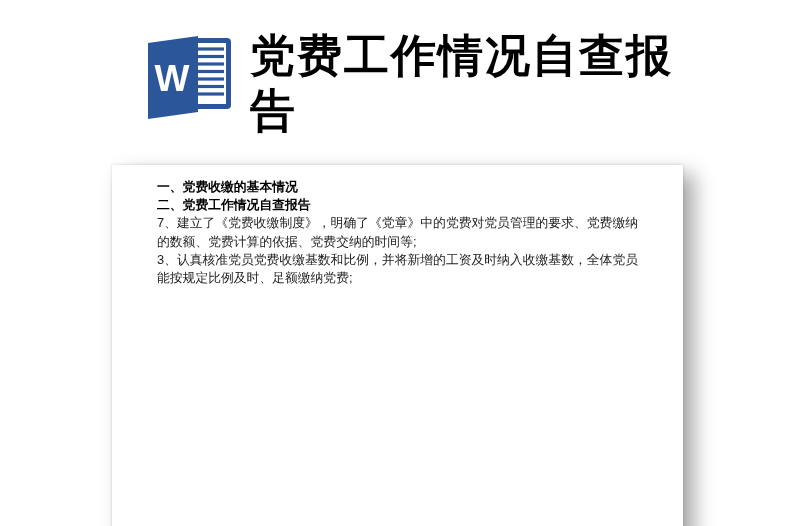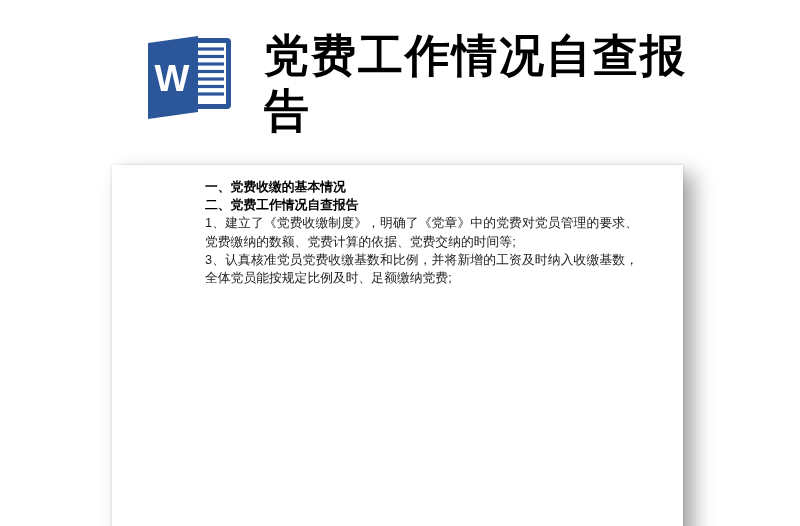--- a/index.html
+++ b/index.html
@@ -19,21 +19,21 @@
     display: flex;
     align-items: flex-start;
   }
   .word-icon-box {
     width: 92px;
     height: 86px;
     flex: none;
     margin-top: 6px;
   }
   .page-title {
-    margin-left: 31px;
+    margin-left: 17px;
     width: 452px;
     font-size: 45px;
     line-height: 55px;
     font-weight: 700;
     color: #000000;
     letter-spacing: 2px;
     word-break: break-all;
   }
   .doc-page {
     position: absolute;
@@ -44,21 +44,20 @@
     background: #ffffff;
     box-shadow: 0 0 3px rgba(0,0,0,0.15), 11px 9px 19px rgba(0,0,0,0.35);
     padding: 13px 45px 0 45px;
   }
   .doc-block {
     font-size: 12.8px;
     line-height: 18.2px;
     color: #1c1c1c;
     text-align: justify;
     word-break: break-all;
-    margin-left: 48px;
   }
   .doc-block.h {
     font-weight: 700;
     color: #000000;
   }
 </style>
 </head>
 <body>
 
 <div class="viewport">
@@ -82,18 +81,18 @@
         <text x="31" y="57" text-anchor="middle" font-family="Liberation Sans, sans-serif" font-size="37" font-weight="bold" fill="#ffffff">W</text>
       </svg>
     </div>
     <div class="page-title">党费工作情况自查报告</div>
   </div>
 
   <div class="doc-page">
     <div id="doc-content">
         <div class="doc-block h">一、党费收缴的基本情况</div>
         <div class="doc-block h">二、党费工作情况自查报告</div>
-        <div class="doc-block p">1、建立了《党费收缴制度》，明确了《党章》中的党费对党员管理的要求、党费缴纳的数额、党费计算的依据、党费交纳的时间等;</div>
+        <div class="doc-block p">7、建立了《党费收缴制度》，明确了《党章》中的党费对党员管理的要求、党费缴纳的数额、党费计算的依据、党费交纳的时间等;</div>
         <div class="doc-block p">3、认真核准党员党费收缴基数和比例，并将新增的工资及时纳入收缴基数，全体党员能按规定比例及时、足额缴纳党费;</div>
       </div>
   </div>
 
 </div>
 
 </body></html>

